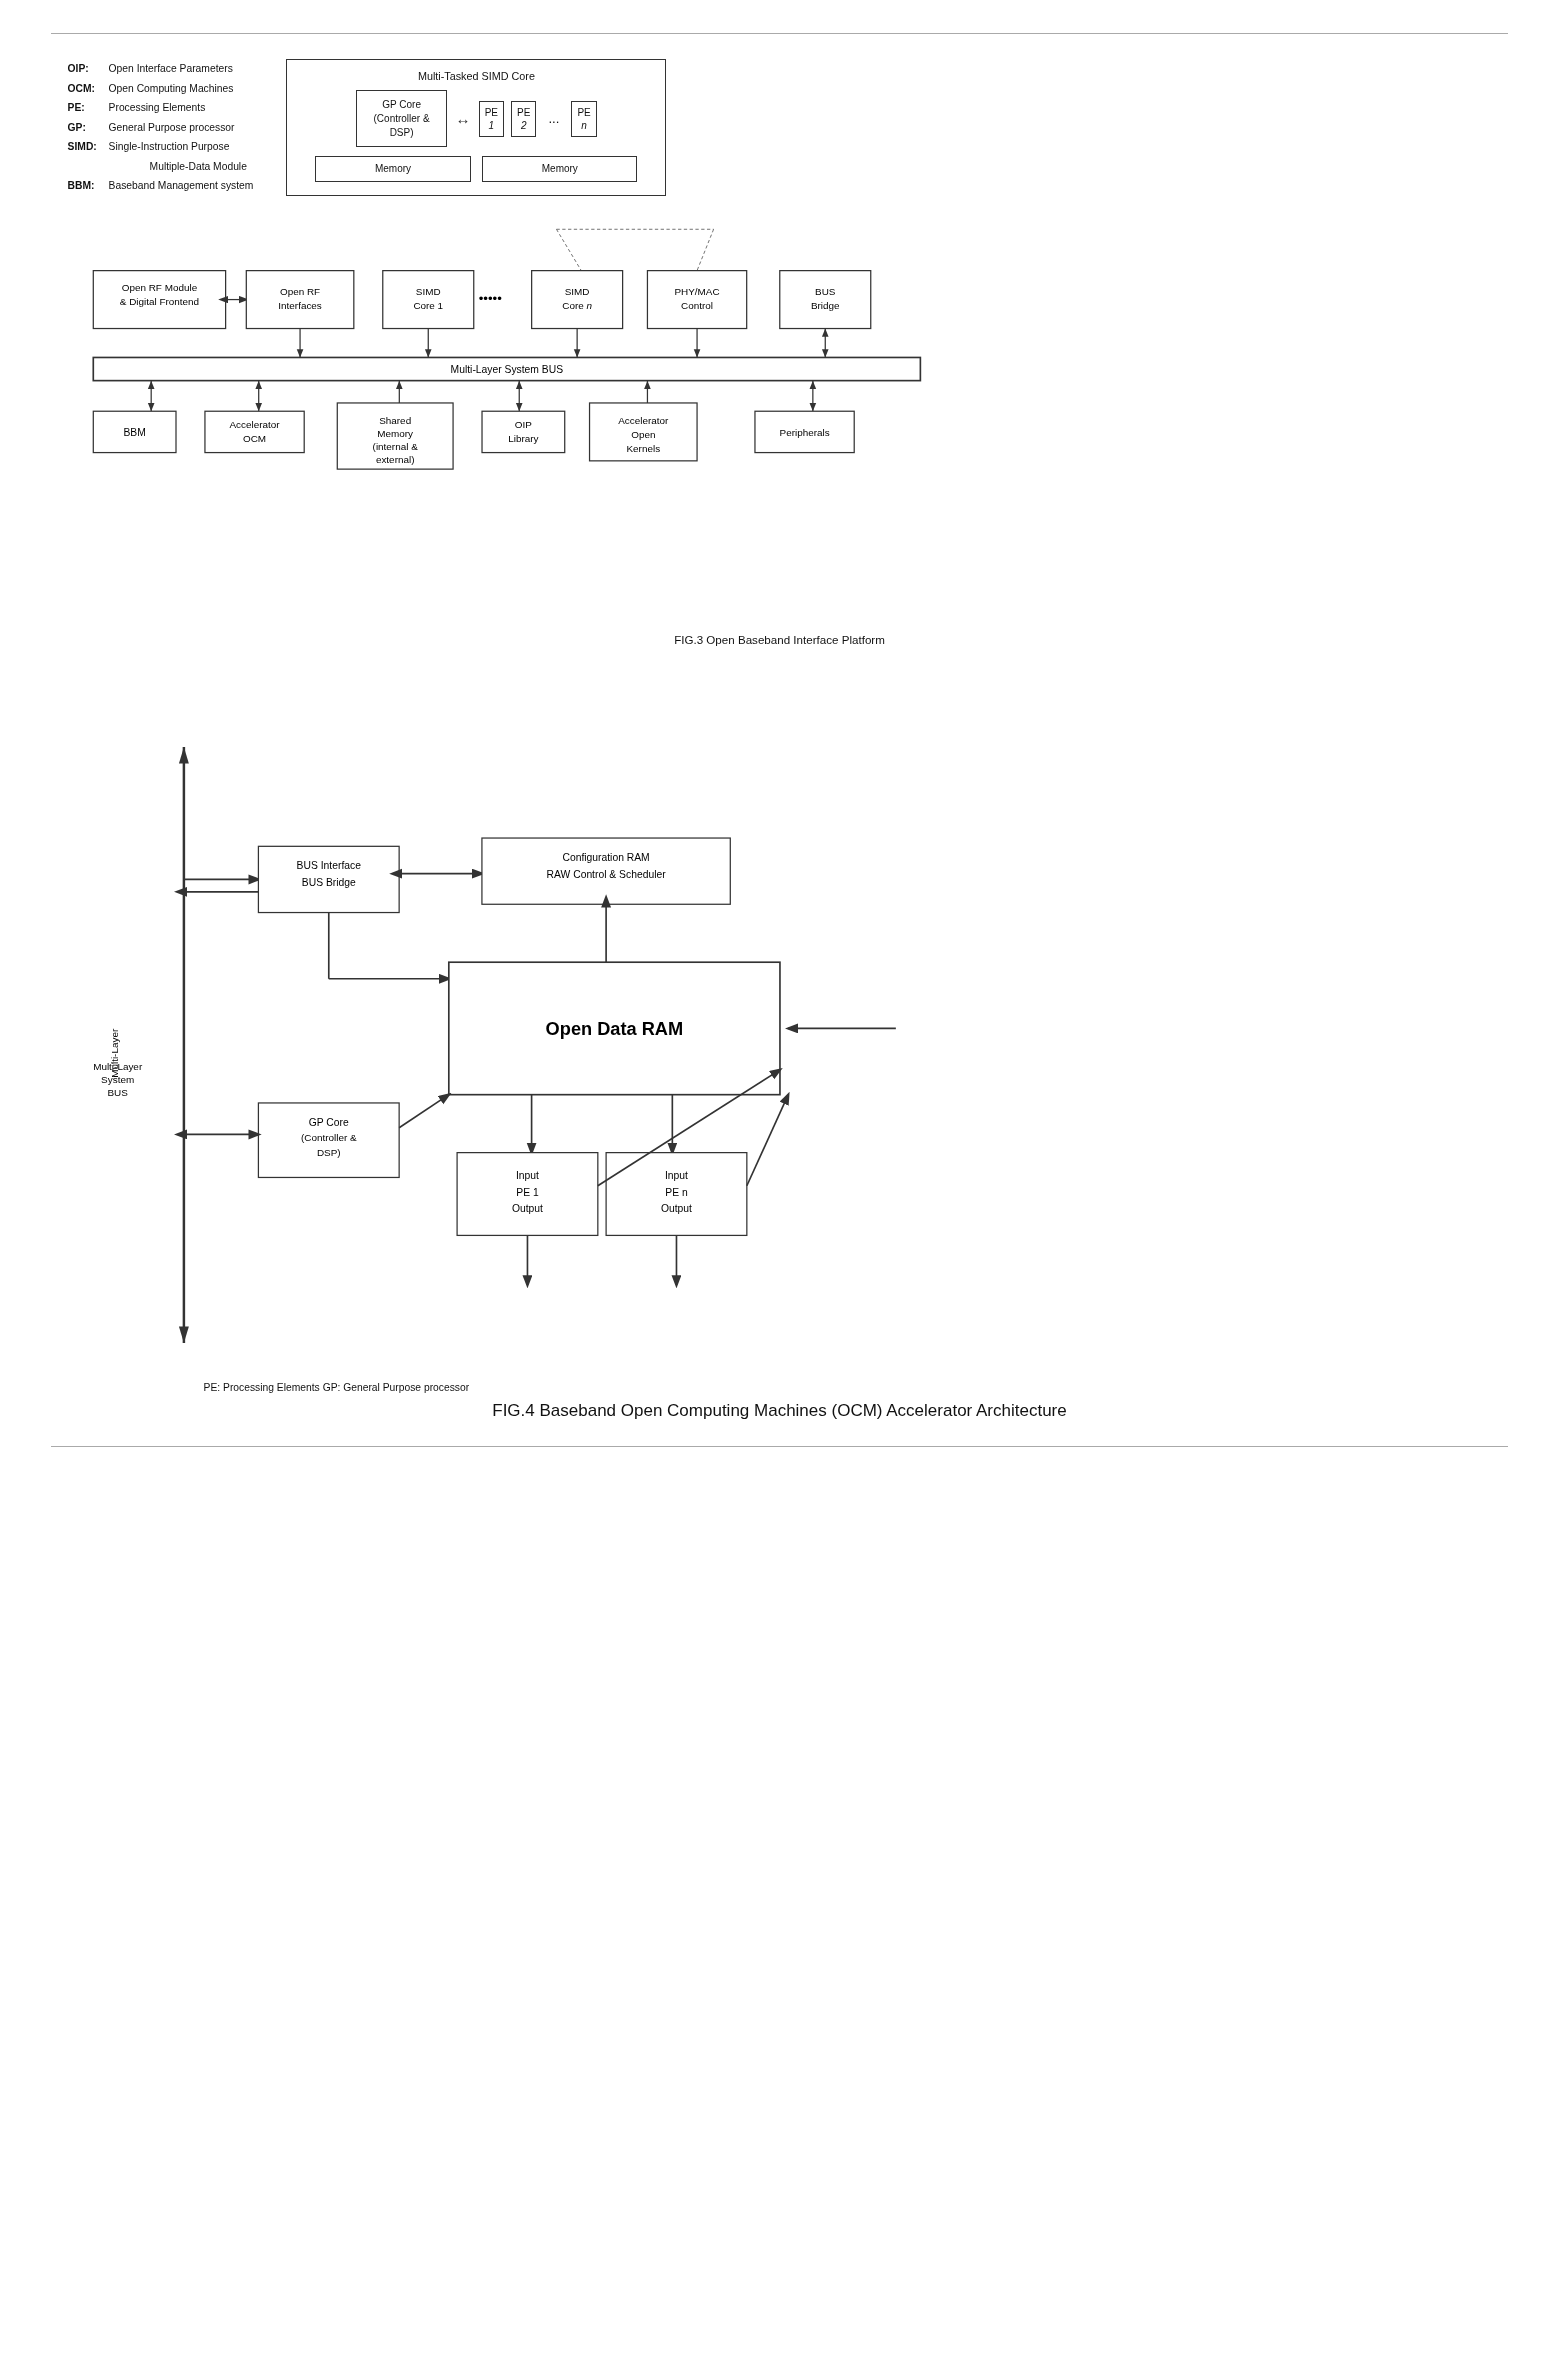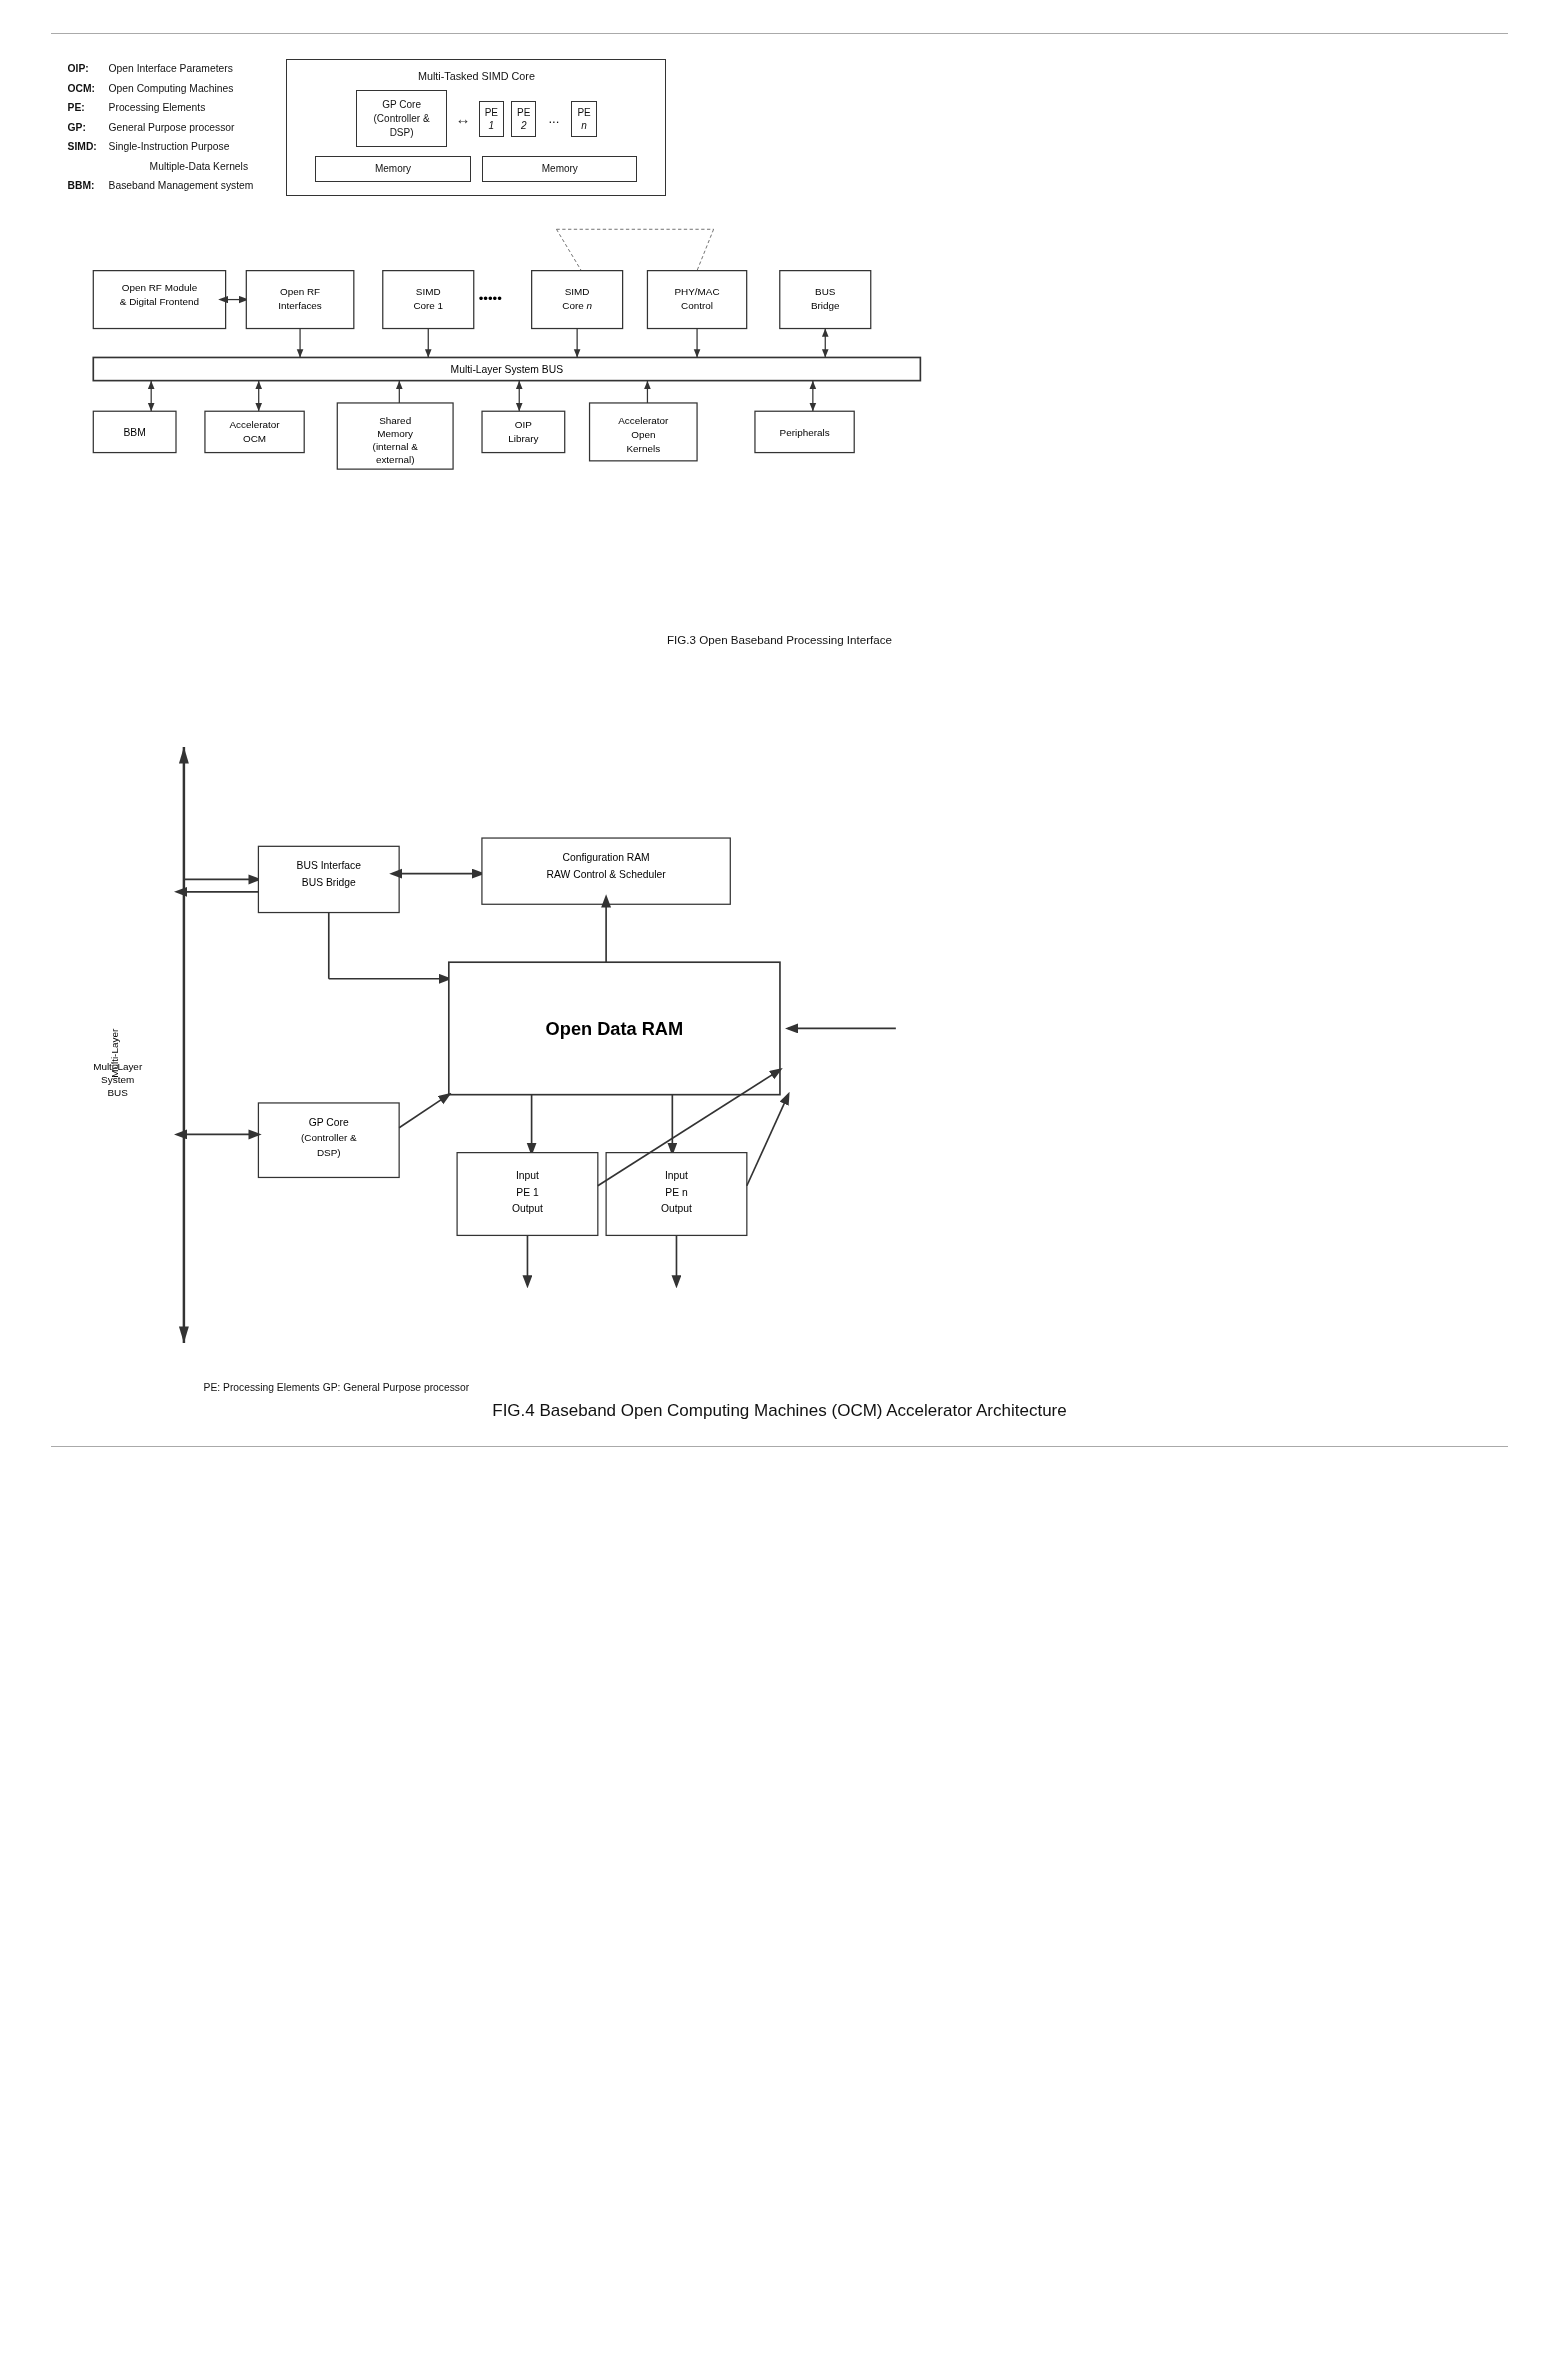--- a/index.html
+++ b/index.html
@@ -171,21 +171,21 @@
         <div class="legend-item">
           <span class="legend-key">GP:</span>
           <span>General Purpose processor</span>
         </div>
         <div class="legend-item">
           <span class="legend-key">SIMD:</span>
           <span>Single-Instruction Purpose</span>
         </div>
         <div class="legend-item">
           <span class="legend-key"></span>
-          <span style="padding-left:41px">Multiple-Data Kernels</span>
+          <span style="padding-left:41px">Multiple-Data Module</span>
         </div>
         <div class="legend-item">
           <span class="legend-key">BBM:</span>
           <span>Baseband Management system</span>
         </div>
       </div>
 
       <div class="simd-core-box">
         <div class="simd-core-title">Multi-Tasked SIMD Core</div>
         <div class="simd-inner">
@@ -311,21 +311,21 @@
           <marker id="arrow" markerWidth="8" markerHeight="8" refX="6" refY="3" orient="auto">
             <path d="M0,0 L0,6 L8,3 z" fill="#333"></path>
           </marker>
           <marker id="arrowback" markerWidth="8" markerHeight="8" refX="2" refY="3" orient="auto-start-reverse">
             <path d="M0,0 L0,6 L8,3 z" fill="#333"></path>
           </marker>
         </defs>
       </svg>
     </div>
 
-    <div class="fig-caption">FIG.3  Open Baseband Processing Interface</div>
+    <div class="fig-caption">FIG.3  Open Baseband Interface Platform</div>
   </div>
 
   <div class="fig4-section">
 
     <div class="fig4-svg-wrap">
       <svg width="1159" height="646" viewBox="0 0 1400 780" style="font-family:Arial,sans-serif;font-size:10px;font-size:12px">
 
         <defs>
           <marker id="arr4" markerWidth="8" markerHeight="8" refX="6" refY="3" orient="auto">
             <path d="M0,0 L0,6 L8,3 z" fill="#333"></path>

